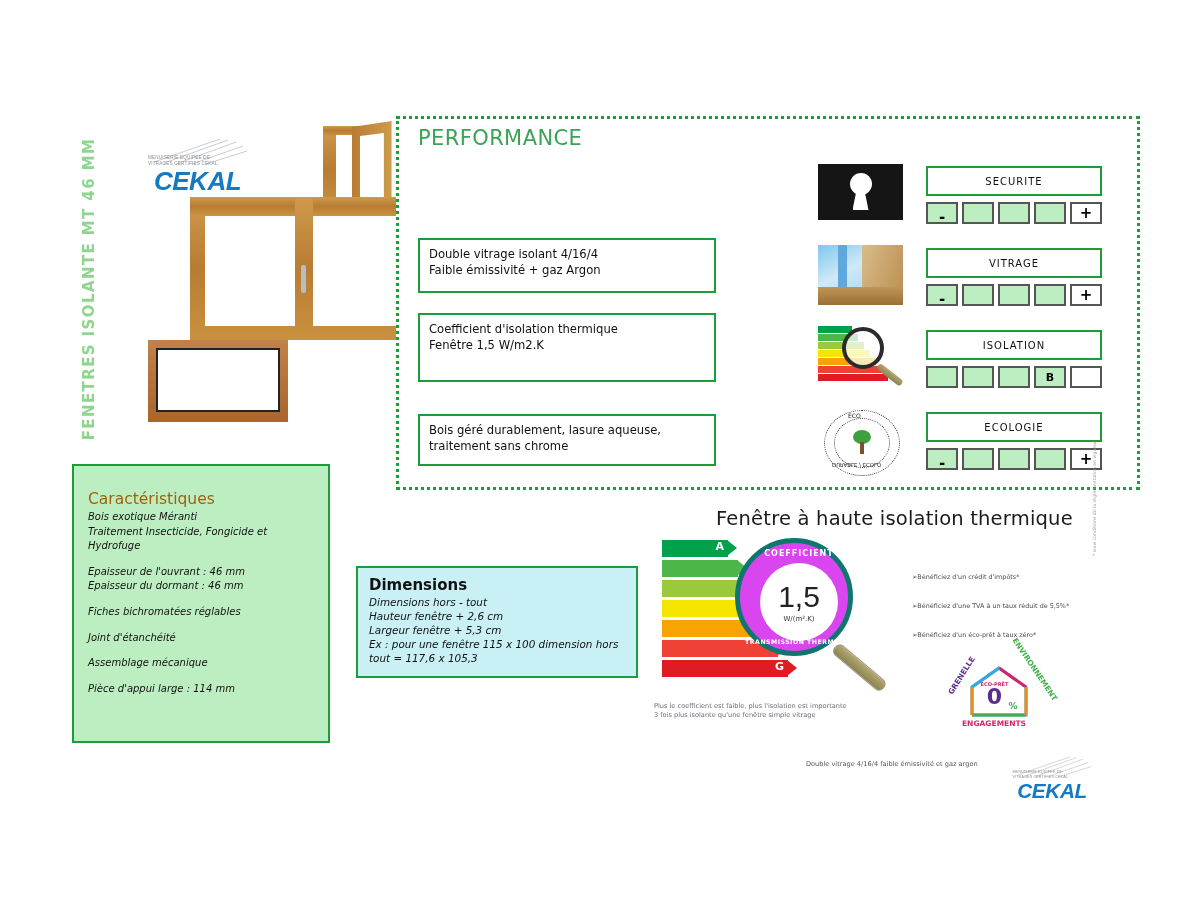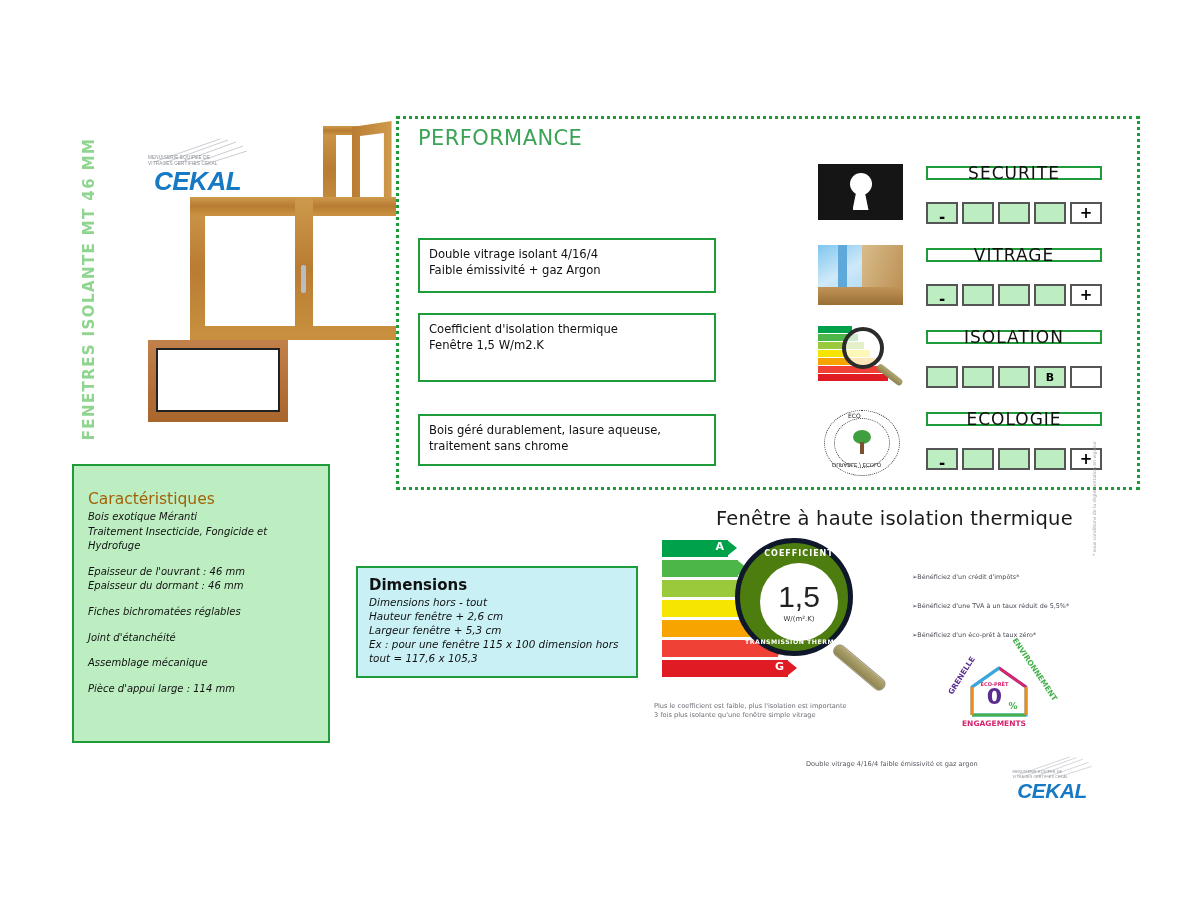--- a/index.html
+++ b/index.html
@@ -67,23 +67,23 @@
   .perf-box {
     position:absolute; border:2px solid #1e9c3a; background:#fff;
     padding:7px 9px 4px 9px;
     font-size:11.6px; color:#111; line-height:15.5px;
     font-family:"DejaVu Sans", sans-serif;
   }
 
   
   .rating-label {
     position:absolute; border:2px solid #1e9c3a; background:#fff;
-    height:14px; width:176px;
+    height:30px; width:176px;
     display:flex; align-items:center; justify-content:center;
-    font-size:17px; color:#111; letter-spacing:1px;
+    font-size:10px; color:#111; letter-spacing:1px;
     font-family:"DejaVu Sans", sans-serif;
   }
   .rating-row { position:absolute; display:flex; gap:4px; width:176px; }
   .cell {
     width:32px; height:22px;
     border:2px solid #555;
     display:flex; align-items:center; justify-content:center;
     font-size:11px; font-weight:bold; color:#000;
     font-family:"DejaVu Sans", sans-serif;
   }
@@ -152,22 +152,22 @@
     border-top:8.5px solid transparent; border-bottom:8.5px solid transparent;
   }
   .ebar .lt {
     position:absolute; right:4px; top:0px; color:#fff; font-weight:bold;
     font-size:11px; font-family:"DejaVu Sans", sans-serif;
   }
 
   #magnifier { position:absolute; left:735px; top:538px; width:126px; height:126px; }
   #mag-ring {
     position:absolute; left:0; top:0; width:118px; height:118px;
-    border-radius:50%; background:#4d7c0f;
-    border:5px solid #0f172a;
+    border-radius:50%; background:#d946ef;
+    border:5px solid #0f766e;
   }
   #mag-inner {
     position:absolute; left:20px; top:20px; width:78px; height:78px;
     border-radius:50%; background:#fff;
     display:flex; flex-direction:column; align-items:center; justify-content:center;
   }
   #mag-value { font-size:30px; color:#222; font-family:Liberation Sans, sans-serif; line-height:1; }
   #mag-unit  { font-size:7px; color:#333; font-family:"DejaVu Sans", sans-serif; margin-top:3px; }
   #mag-top-text, #mag-bot-text {
     position:absolute; width:118px; text-align:center;

